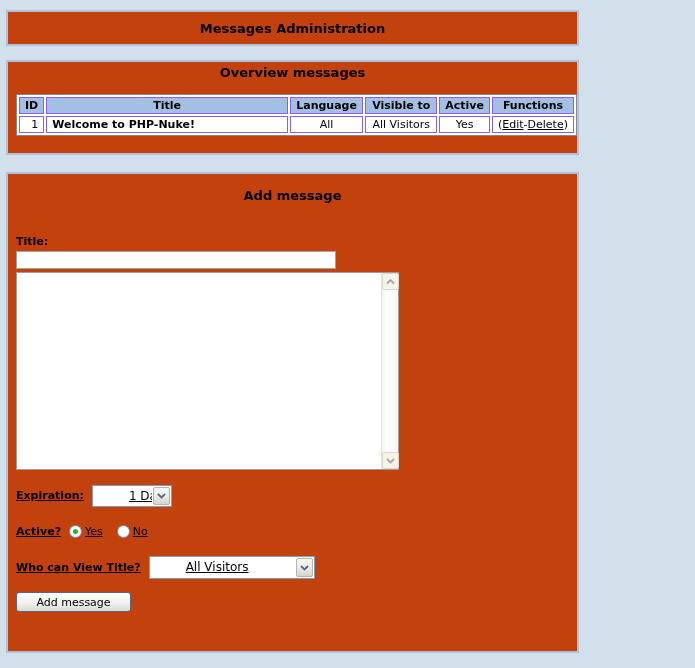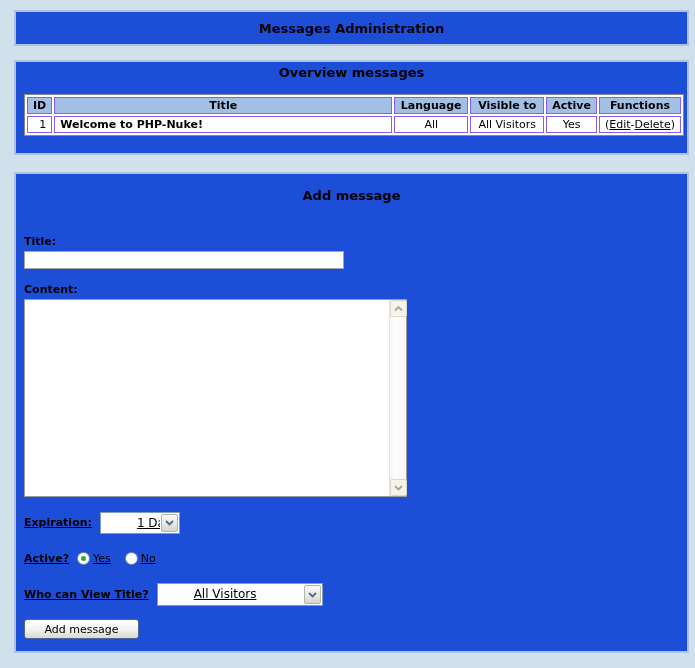--- a/index.html
+++ b/index.html
@@ -4,22 +4,22 @@
 <style>
   * { box-sizing: border-box; }
   html,body { margin:0; padding:0; }
   body {
     width:695px; height:668px; position:relative;
     background:#d2e0ec;
     font-family:"DejaVu Sans","Liberation Sans",sans-serif;
     font-size:11px; color:#000;
   }
   .panel {
-    position:absolute; left:14px; width:675px;
-    background:#1d4ed8; border:2px solid #aec3db;
+    position:absolute; left:6px; width:573px;
+    background:#c2410c; border:2px solid #aec3db;
   }
   .panel-title {
     text-align:center; font-weight:bold; font-size:13px;
   }
   #panel-header { top:10px; height:36px; display:flex; align-items:center; justify-content:center; }
   #panel-overview { top:60px; height:95px; }
   #panel-overview .panel-title { margin-top:3px; }
   #panel-add { top:172px; height:481px; }
   #panel-add .panel-title { margin-top:14px; }
 
@@ -153,21 +153,20 @@
   </table>
 </div>
 
 <div class="panel" id="panel-add">
   <div class="panel-title">Add message</div>
   <div class="form-area">
 
     <div class="f-label lbl-title">Title:</div>
     <input type="text" class="title-input" value="" style="">
 
-    <div class="f-label lbl-content">Content:</div>
     <div class="ta-wrap">
       <textarea style=""></textarea>
       <div class="ta-scrollbar">
         <div class="sb-btn sb-up">
           <span><svg width="9" height="6" viewBox="0 0 9 6">
                 <path d="M1 4.5 L4.5 1 L8 4.5" fill="none" stroke="#aaa794" stroke-width="1.8"></path>
               </svg></span>
         </div>
         <div class="sb-btn sb-down">
           <span><svg width="9" height="6" viewBox="0 0 9 6">

